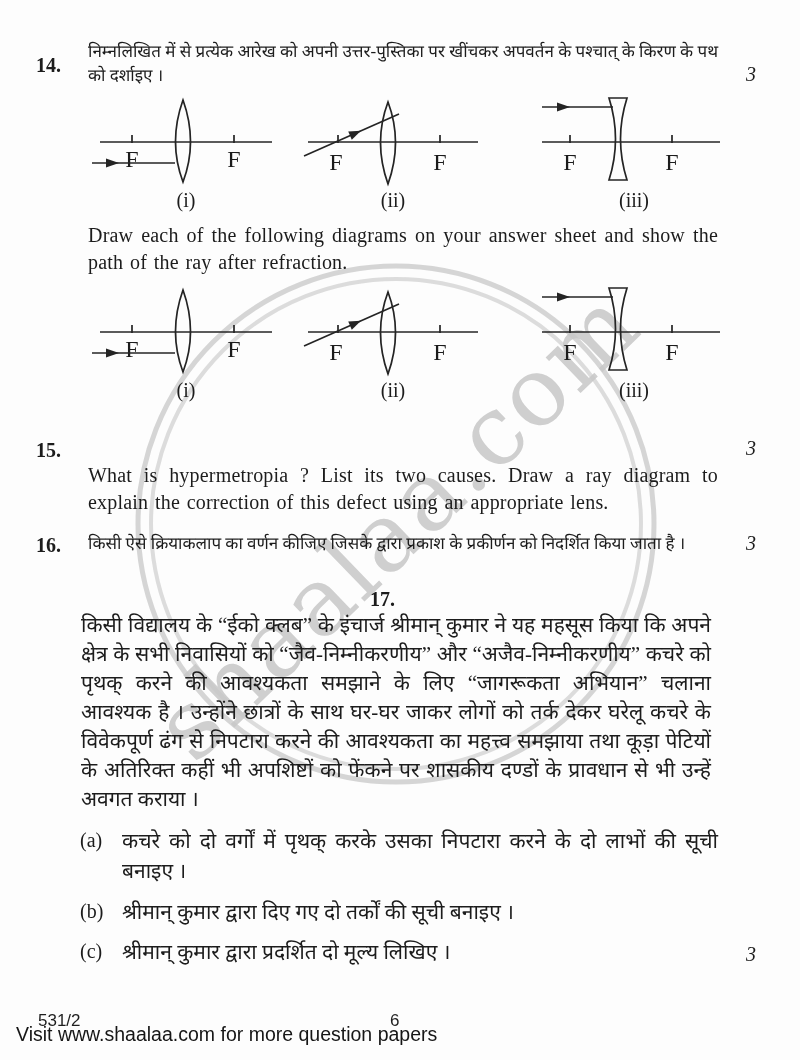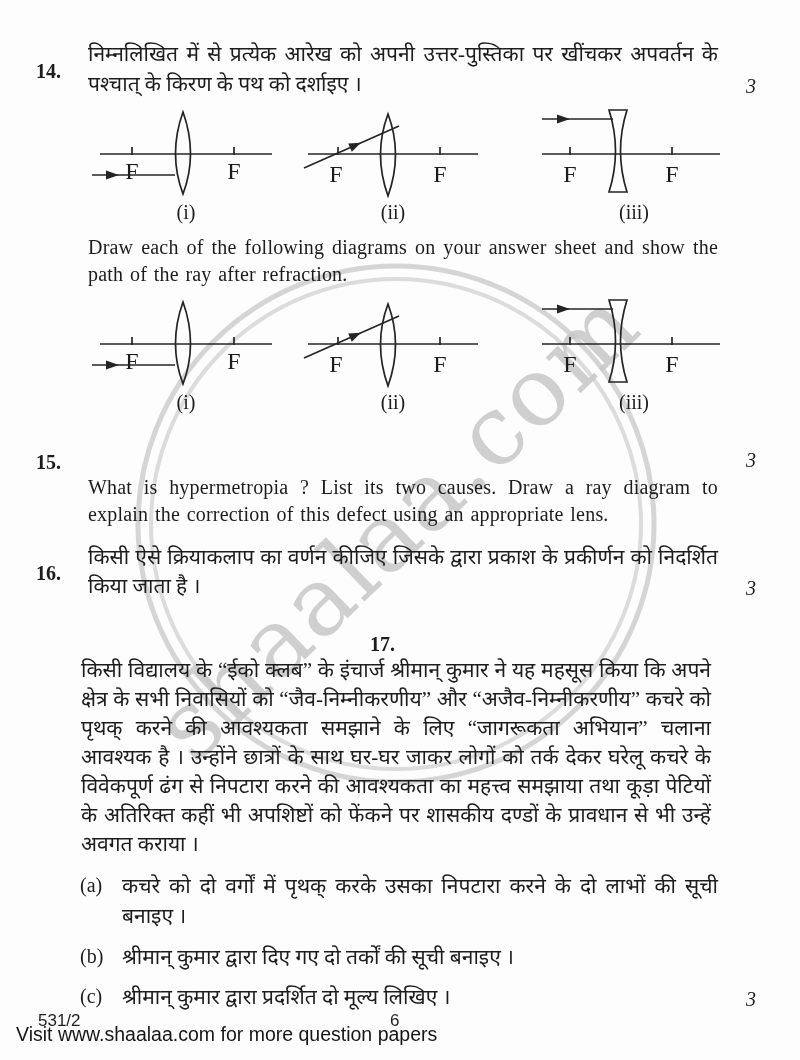--- a/index.html
+++ b/index.html
@@ -17,21 +17,21 @@
   }
   .page{
     position:absolute;left:0;top:0;width:800px;height:1060px;
     box-sizing:border-box;
     padding:40px 44px 0 36px;
     z-index:1;
   }
   .q-row{display:flex;align-items:center;}
   .q-num{width:52px;font-weight:bold;font-size:20px;padding-top:3px;flex:none;}
   .q-text{width:630px;flex:none;text-align:justify;}
-  .hindi{font-size:21px;line-height:1.42;}
+  .hindi{font-size:17px;line-height:1.42;}
   .hindi17{font-size:21px;line-height:1.38;}
   .english{font-size:20px;line-height:1.35;letter-spacing:0.2px;word-spacing:1.5px;}
   .q-marks{flex:1;text-align:right;font-style:italic;font-size:20px;align-self:flex-end;padding-bottom:2px;}
   .diagram-row{display:flex;align-items:flex-start;margin-left:50px;}
   .diagram-row svg{display:block;flex:none;}
   .fig2{margin-left:12px;}
   .fig3{margin-left:26px;}
   .row1{margin-top:4px;}
   .row2{margin-top:6px;}
   .mt-eng14{margin-top:10px;}

